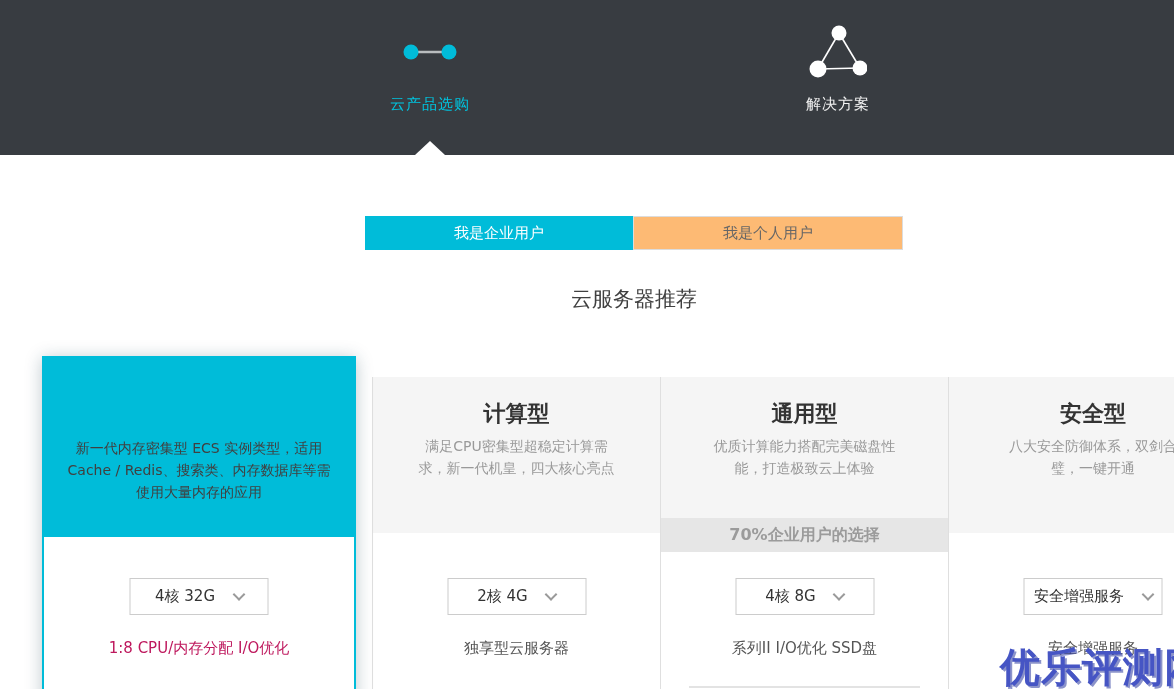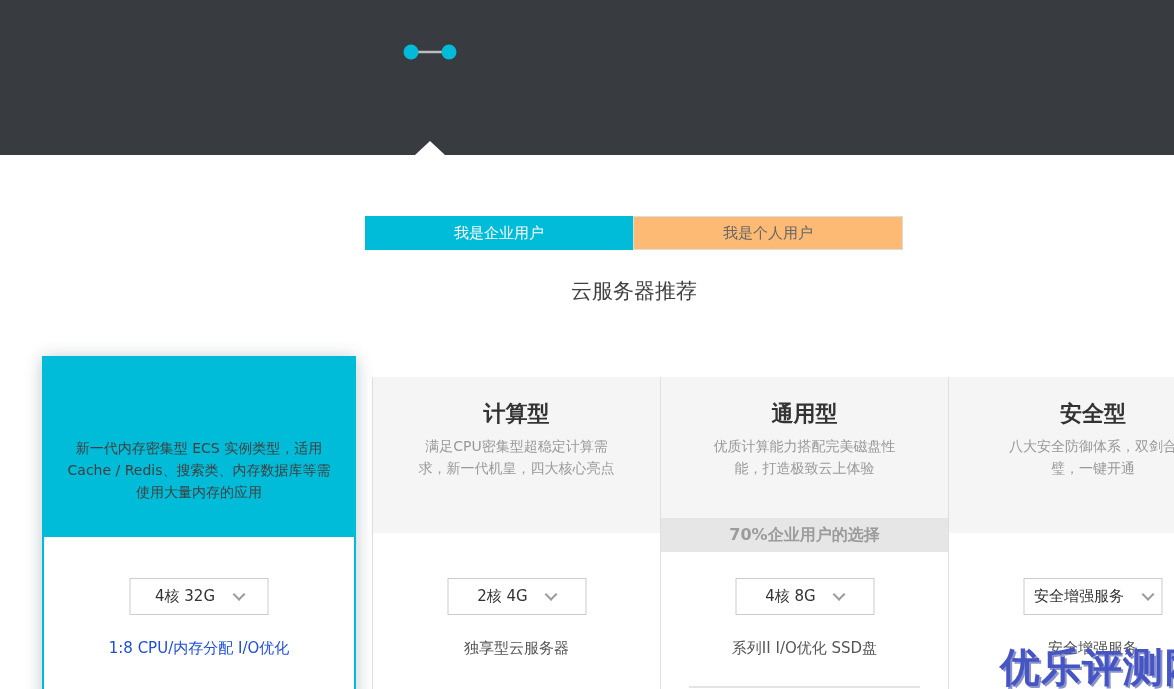--- a/index.html
+++ b/index.html
@@ -20,21 +20,21 @@
     border-left:15px solid transparent; border-right:15px solid transparent;
     border-bottom:14px solid #ffffff; }
 
   
   .tabs { position:absolute; left:365px; top:216px; width:538px; height:34px; display:flex; }
   .tab { flex:1; display:flex; align-items:center; justify-content:center;
     font-size:15px; cursor:pointer; }
   .tab.active { background:#00bcd9; color:#ffffff; }
   .tab.inactive { background:#fdba74; color:#666; border:1px solid #dcdcdc; }
 
-  .section-title { position:absolute; left:365px; top:277px; width:538px; text-align:center;
+  .section-title { position:absolute; left:365px; top:285px; width:538px; text-align:center;
     font-size:21px; color:#404040; }
 
   
   .col { position:absolute; top:377px; height:312px; background:#fff;margin-left:16px; }
   .col-head { position:absolute; left:0; top:0; width:100%; height:156px; background:#f5f5f5; }
   .col2 { left:356px; width:289px; border-left:1px solid #dfdfdf; border-right:1px solid #dfdfdf; }
   .col3 { left:645px; width:288px; border-right:1px solid #dfdfdf; }
   .col3 .col-head { height:141px; }
   .col4 { left:933px; width:288px; }
 
@@ -61,21 +61,21 @@
 
   
   .card1 { position:absolute; left:42px; top:356px; width:314px; height:355px;
     background:#ffffff; box-shadow:0 2px 16px rgba(20,60,80,.28); }
   .card1-head { position:absolute; left:0; top:0; width:100%; height:181px; background:#00bcd9; }
   .card1 .card-title { top:46px; color:#ffffff; }
   .card1 .card-desc { top:81px; color:#404040; }
   .card1-body { position:absolute; left:0; top:181px; width:100%; bottom:0;
     border-left:2px solid #00bcd9; border-right:2px solid #00bcd9; background:#fff; }
   .card1 .dropdown { top:222px; }
-  .card1 .feature { top:283px; color:#1d4ed8; }
+  .card1 .feature { top:283px; color:#be185d; }
 
   
   .watermark { position:absolute; left:1000px; top:640px; font-size:40px; font-weight:bold;
     color:#4655c4; letter-spacing:1px; white-space:nowrap;
     text-shadow:2px 2px 0 rgba(43,58,158,.55); }
 </style>
 </head>
 <body>
 
 <div id="page">
@@ -83,22 +83,36 @@
   <div class="topbar">
 
     <div class="nav-item active" style="left:320px;">
       <div class="icon-wrap">
         <svg width="58" height="26" viewBox="0 0 58 26">
           <line x1="12" y1="13" x2="46" y2="13" stroke="#b9bdbf" stroke-width="2.5"></line>
           <circle cx="10" cy="13" r="7.5" fill="#00bcd9"></circle>
           <circle cx="48" cy="13" r="7.5" fill="#00bcd9"></circle>
         </svg>
       </div>
+      <div class="nav-label">云产品选购</div>
     </div>
 
+    <div class="nav-item plain" style="left:728px;">
+      <div class="icon-wrap">
+        <svg width="58" height="58" viewBox="0 0 58 58">
+          <line x1="30" y1="10" x2="9" y2="46" stroke="#ffffff" stroke-width="1.6"></line>
+          <line x1="30" y1="10" x2="51" y2="45" stroke="#ffffff" stroke-width="1.6"></line>
+          <line x1="9" y1="46" x2="51" y2="45" stroke="#ffffff" stroke-width="1.6"></line>
+          <circle cx="30" cy="10" r="7.5" fill="#ffffff"></circle>
+          <circle cx="9" cy="46" r="8.5" fill="#ffffff"></circle>
+          <circle cx="51" cy="45" r="7.5" fill="#ffffff"></circle>
+        </svg>
+      </div>
+      <div class="nav-label">解决方案</div>
+    </div>
 
     <div class="indicator-tri"></div>
   </div>
 
   <div class="tabs">
     <div class="tab active">我是企业用户</div>
     <div class="tab inactive">我是个人用户</div>
   </div>
 
   <div class="section-title">云服务器推荐</div>

